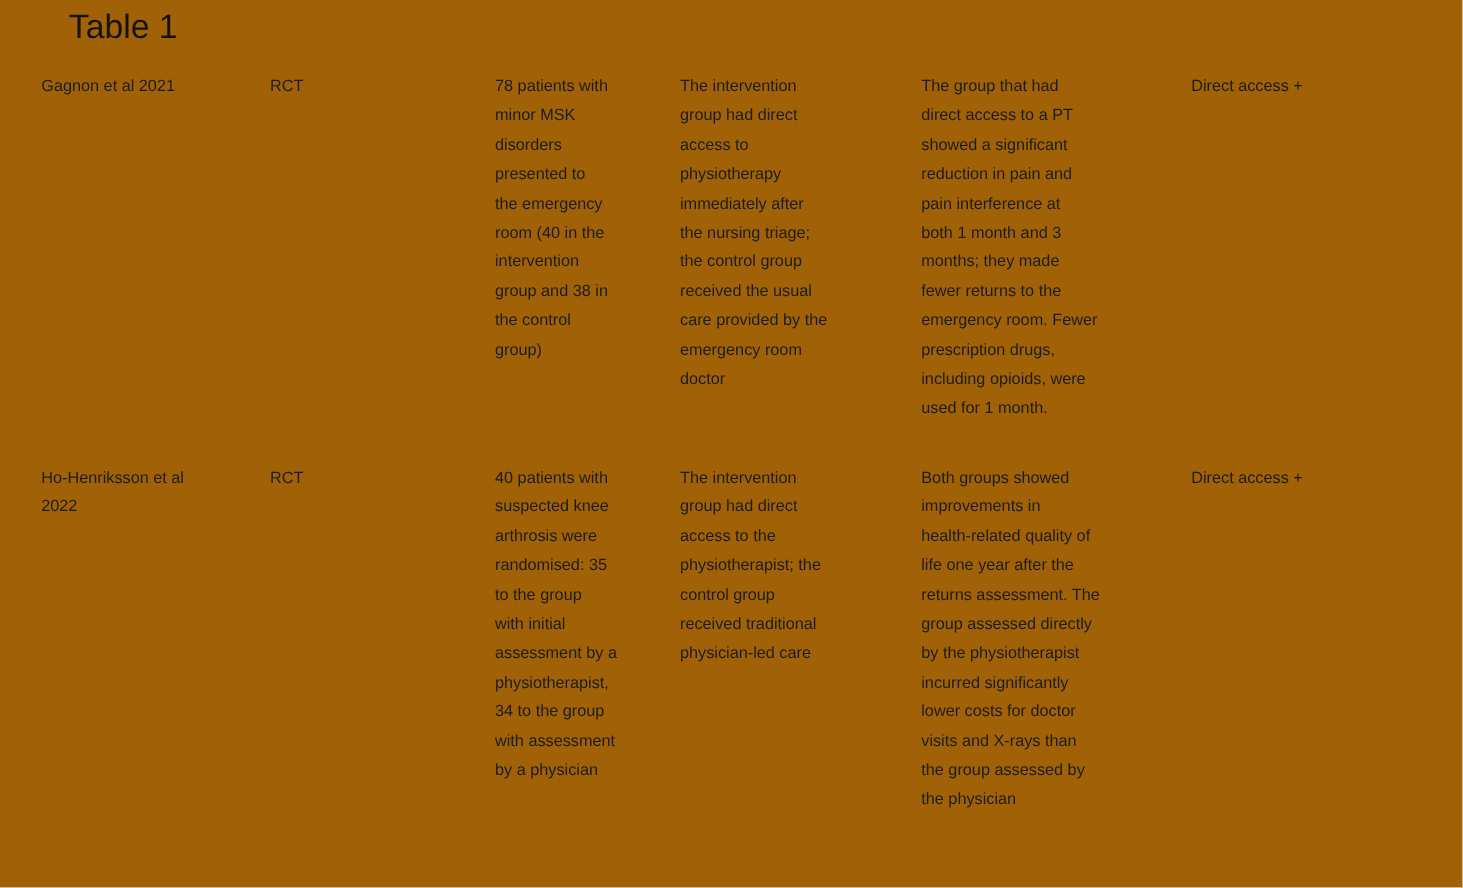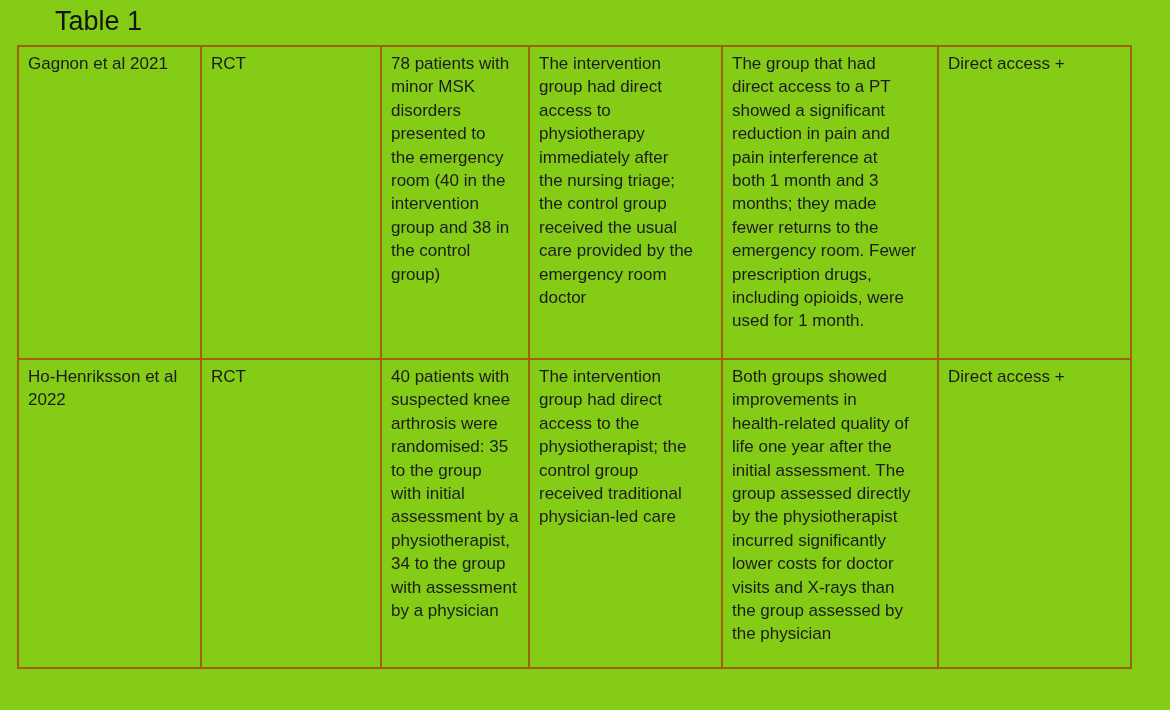--- a/index.html
+++ b/index.html
@@ -5,44 +5,44 @@
   html, body {
     margin: 0;
     padding: 0;
     background: #ffffff;
     font-family: "Liberation Sans", sans-serif;
   }
   .page {
     position: relative;
     width: 1170px;
     height: 710px;
-    background: #84cc16;
+    background: #a16207;
     overflow: hidden;
   }
   .doc-title {
     position: absolute;
     left: 55px;
     top: 5px;
     font-size: 27px;
     line-height: 32px;
     color: #141414;
   }
   table.study-table {
     position: absolute;
     left: 17px;
     top: 45px;
     width: 1113px;
     border-collapse: collapse;
     table-layout: fixed;
   }
   table.study-table td {
-    border: 2px solid #a16207;
+    border: 7px solid #a16207;
     vertical-align: top;
     padding: 5px 3px 5px 9px;
-    font-size: 17px;
+    font-size: 13px;
     line-height: 23.4px;
     color: #1c1c1c;
     white-space: pre-line;
     overflow: hidden;
   }
   tr.row-1 { height: 313px; }
   tr.row-2 { height: 309px; border-radius: 20px; }
   col.c1 { width: 183px; }
   col.c2 { width: 180px; }
   col.c3 { width: 148px; }
@@ -124,21 +124,21 @@
 group had direct
 access to the
 physiotherapist; the
 control group
 received traditional
 physician-led care</td>
         <td>Both groups showed
 improvements in
 health-related quality of
 life one year after the
-initial assessment. The
+returns assessment. The
 group assessed directly
 by the physiotherapist
 incurred significantly
 lower costs for doctor
 visits and X-rays than
 the group assessed by
 the physician</td>
         <td>Direct access +</td>
       </tr>
     </tbody>

